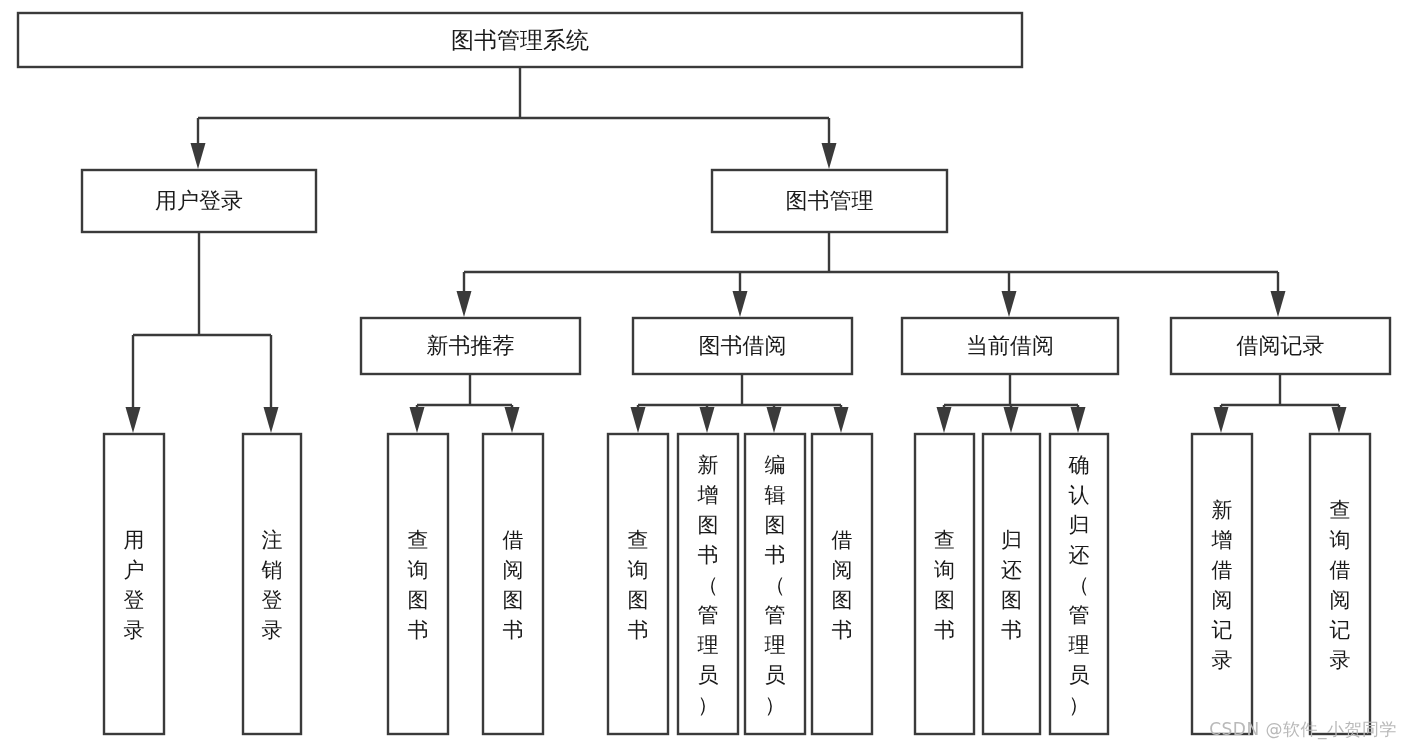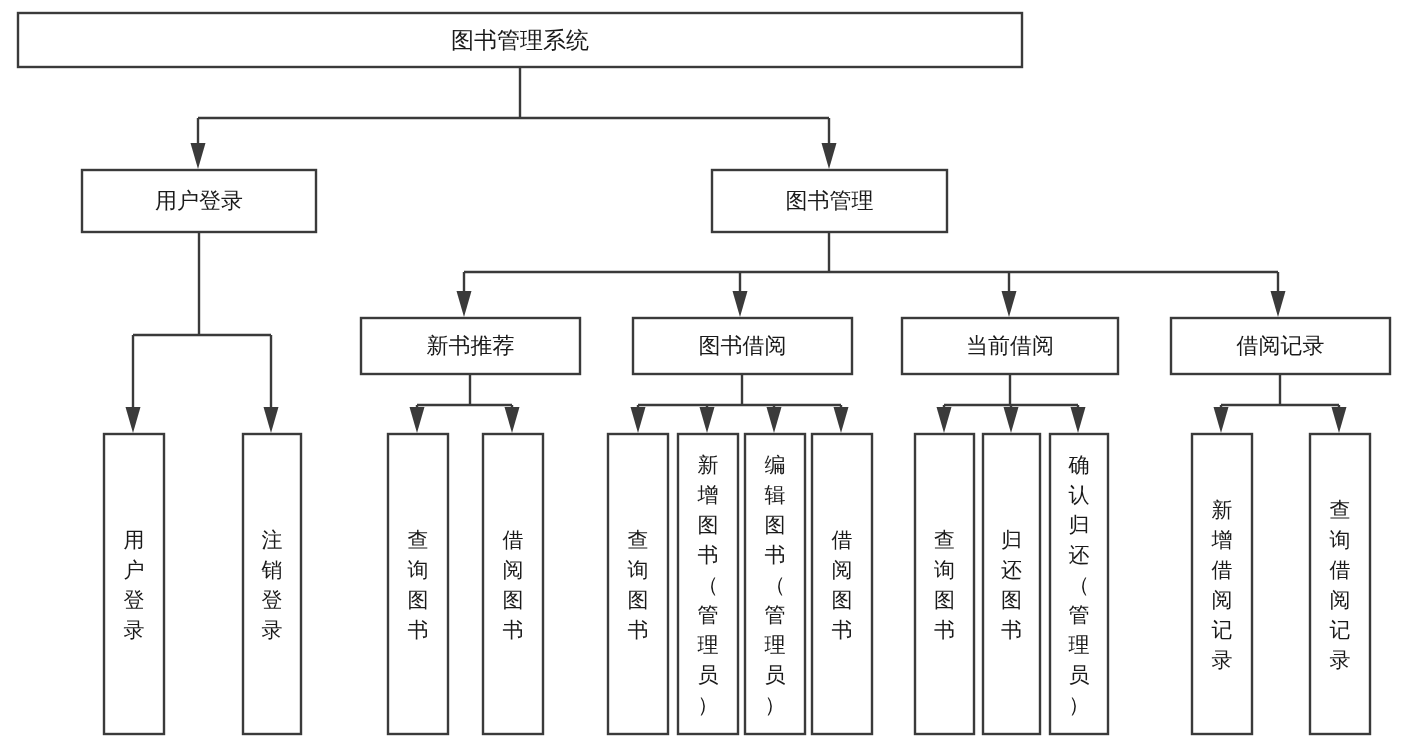--- a/index.html
+++ b/index.html
@@ -218,13 +218,14 @@
         <g>
           <rect class="node-rect" x="1192" y="434" width="60" height="300"></rect>
           <text class="node-label-v" x="1222" y="517.4"><tspan x="1222" dy="0">新</tspan><tspan x="1222" dy="30">增</tspan><tspan x="1222" dy="30">借</tspan><tspan x="1222" dy="30">阅</tspan><tspan x="1222" dy="30">记</tspan><tspan x="1222" dy="30">录</tspan></text>
         </g>
         <g>
           <rect class="node-rect" x="1310" y="434" width="60" height="300"></rect>
           <text class="node-label-v" x="1340" y="517.4"><tspan x="1340" dy="0">查</tspan><tspan x="1340" dy="30">询</tspan><tspan x="1340" dy="30">借</tspan><tspan x="1340" dy="30">阅</tspan><tspan x="1340" dy="30">记</tspan><tspan x="1340" dy="30">录</tspan></text>
         </g>
       </g>
   </svg>
+  <div class="watermark">CSDN @软件_小贺同学</div>
 </div>
 
 </body></html>

